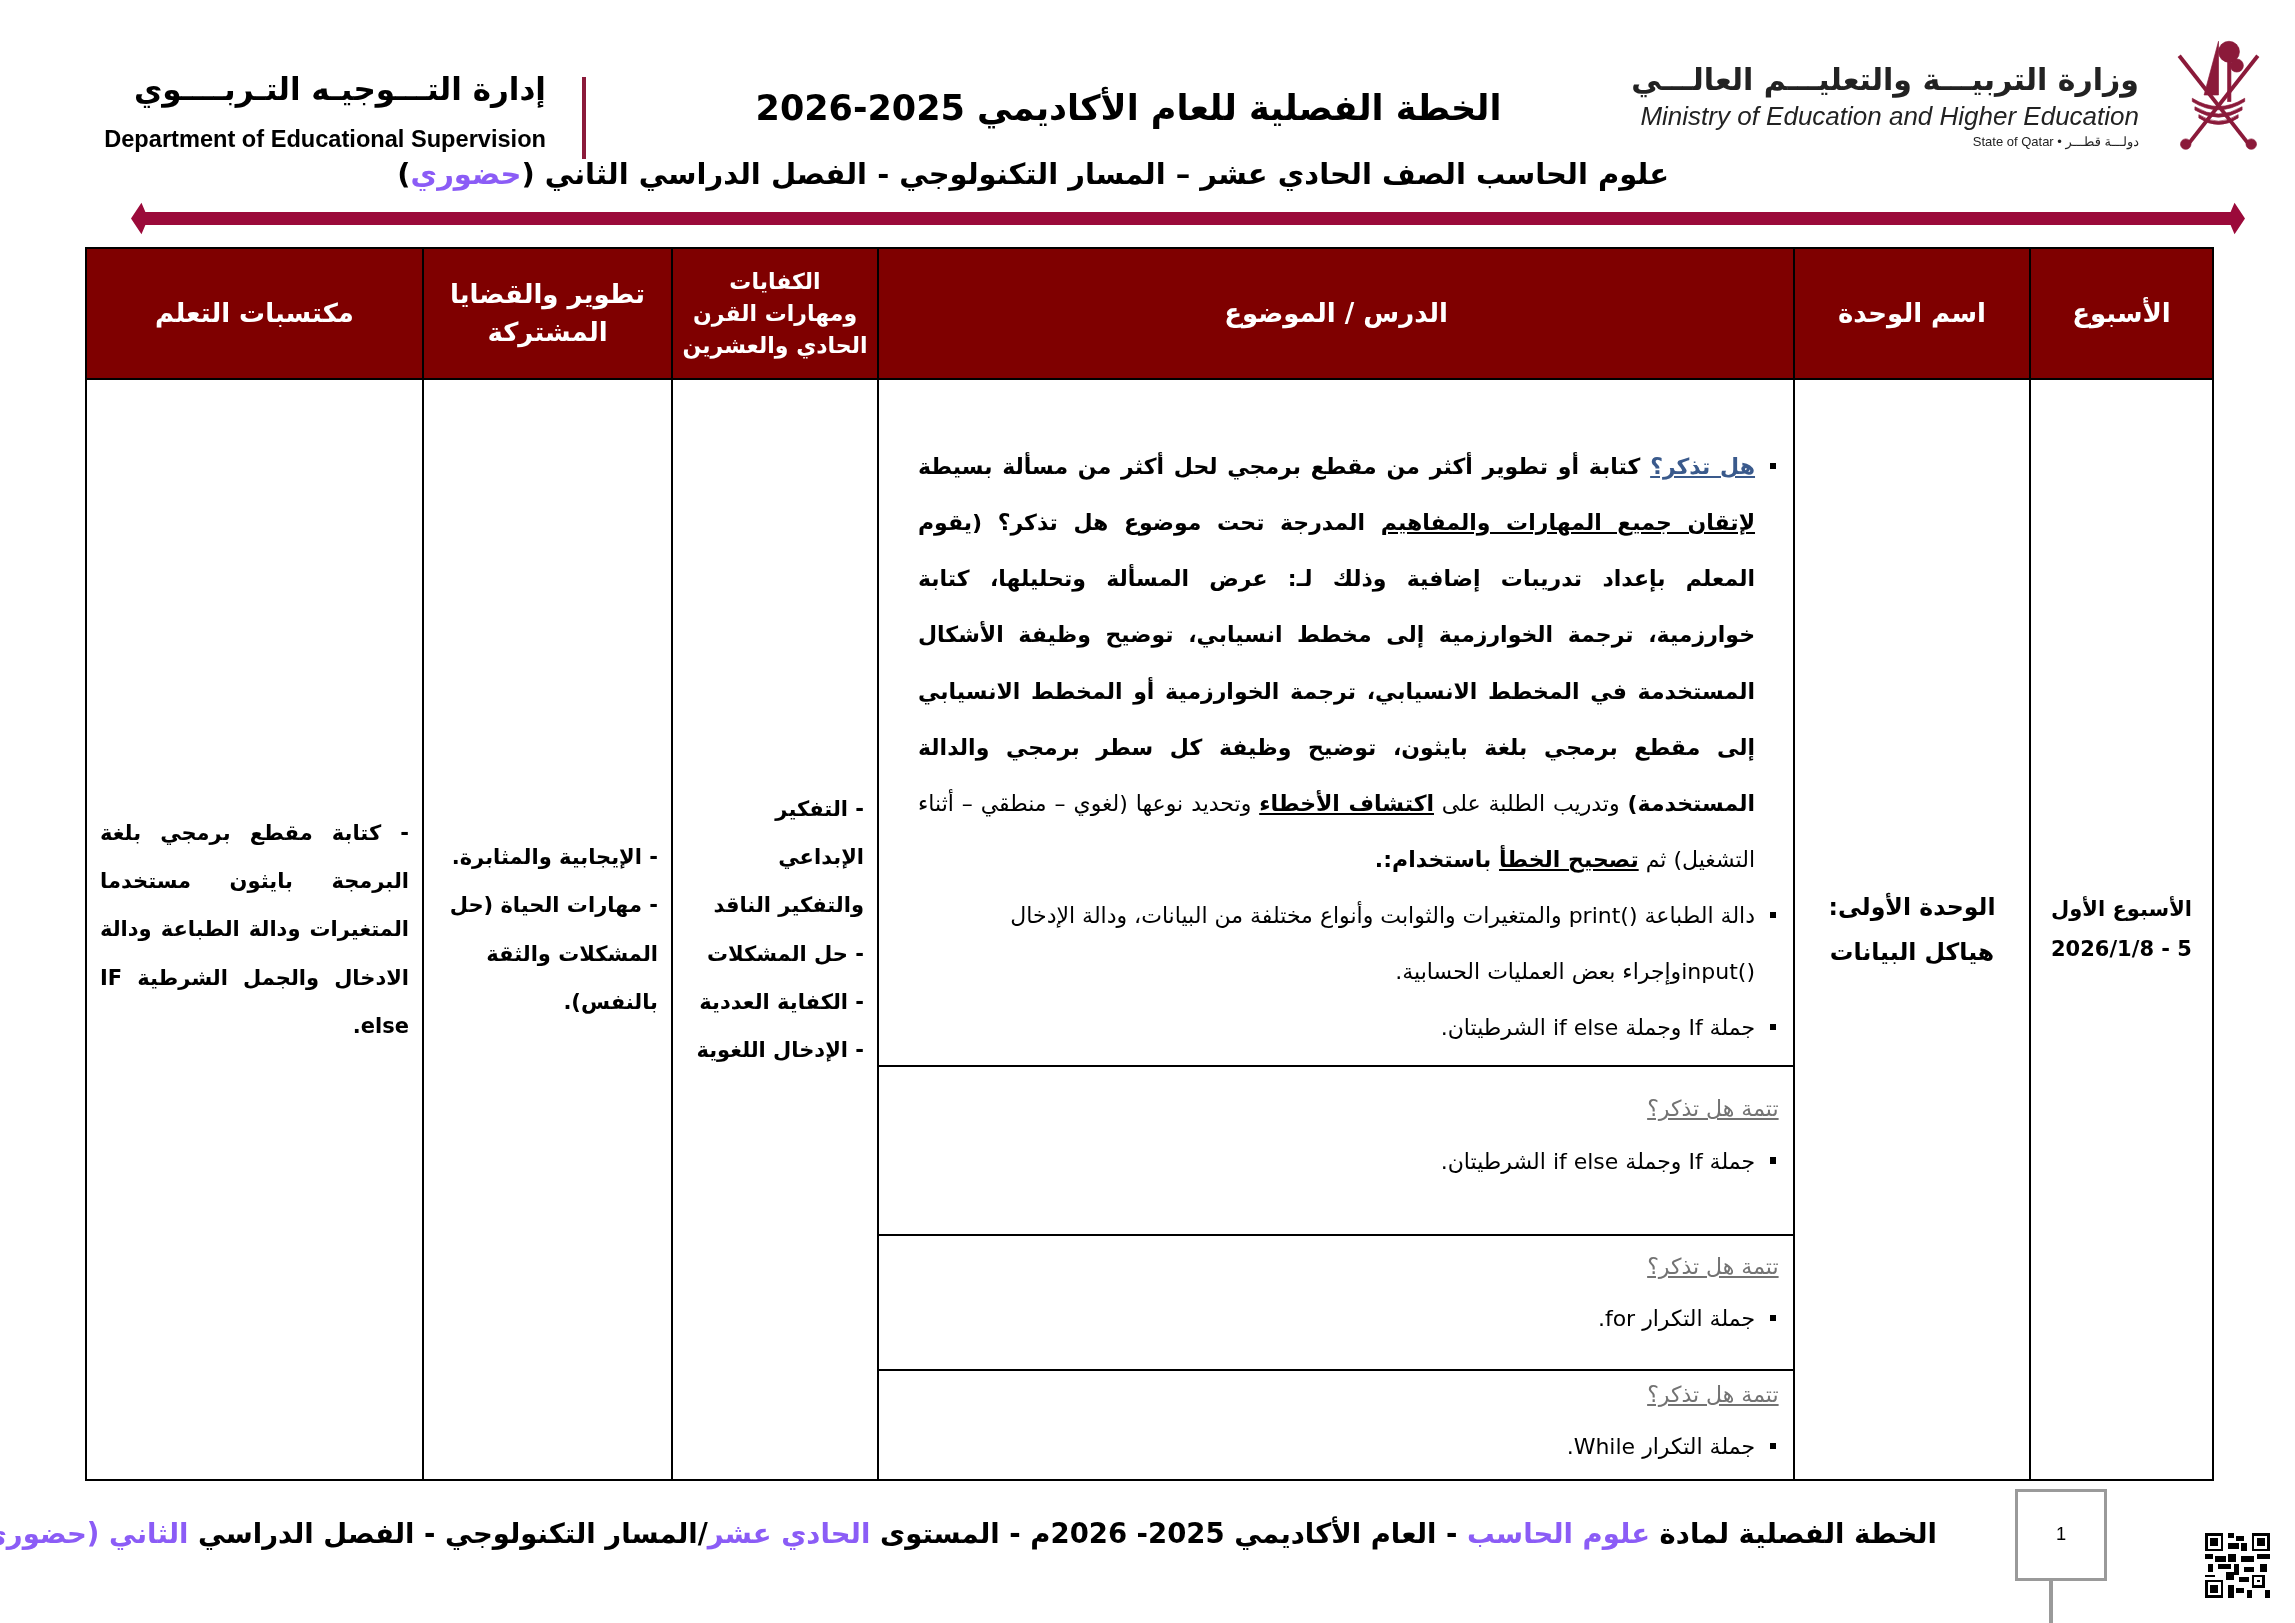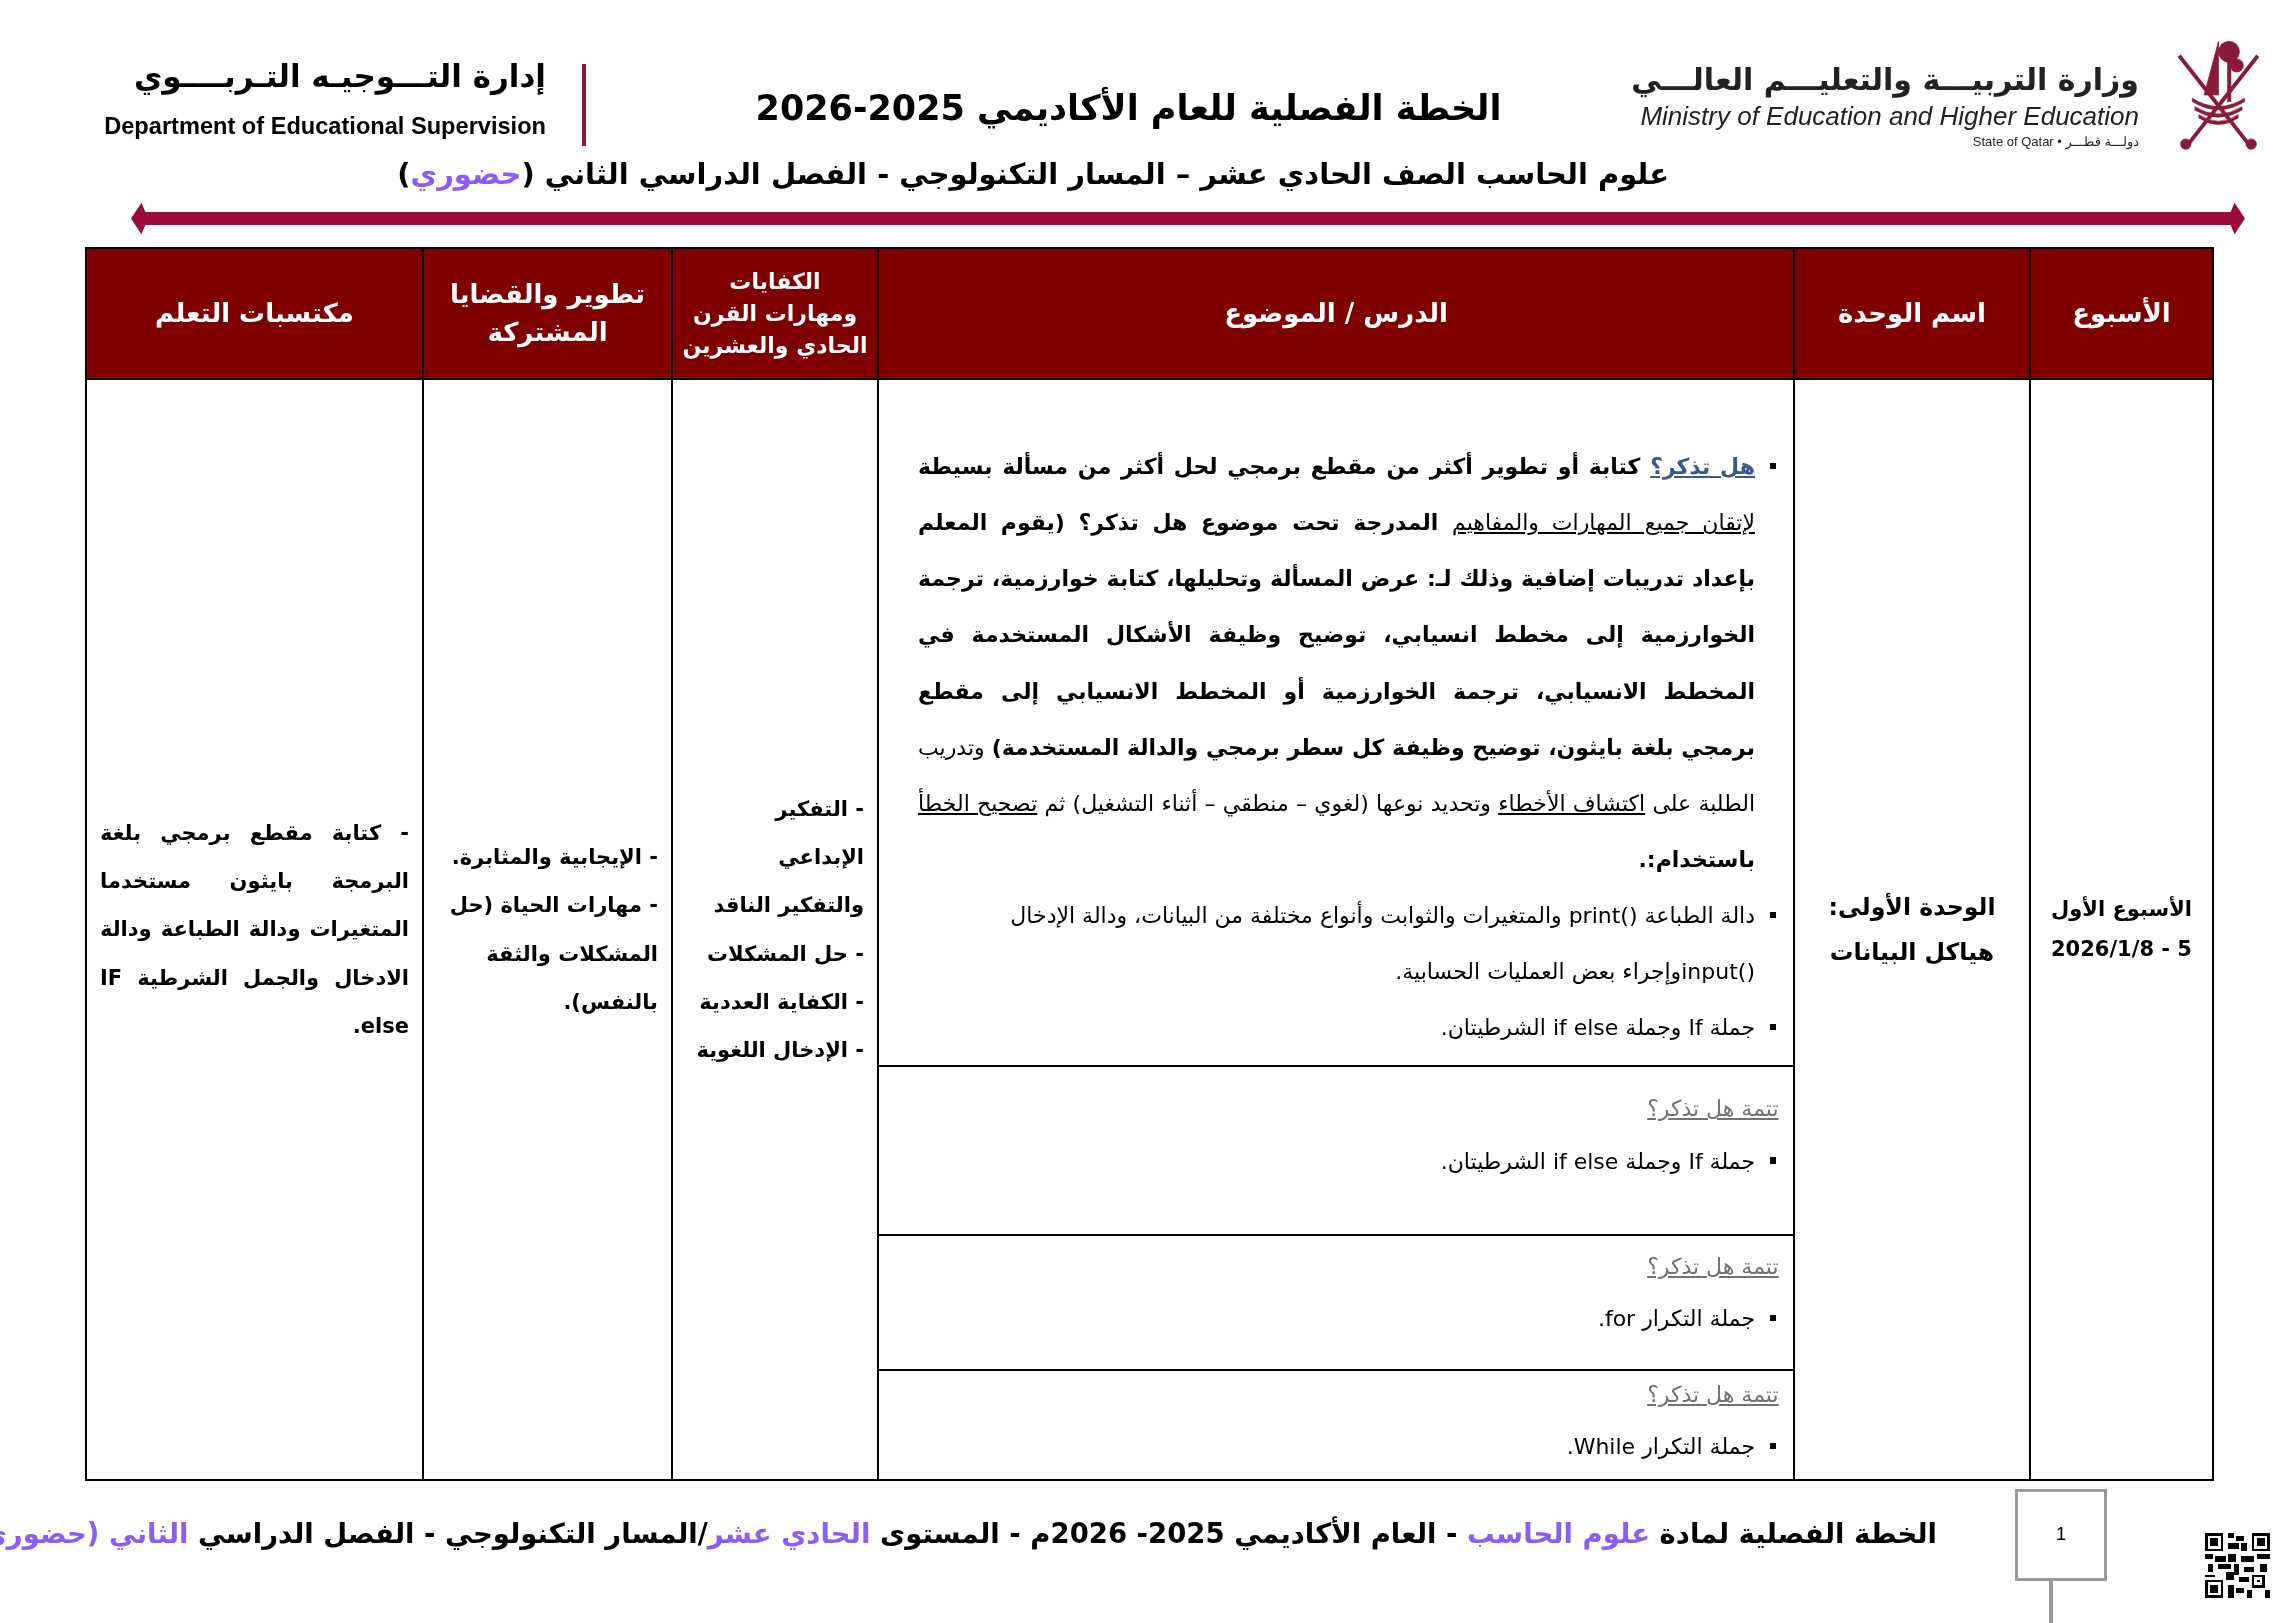--- a/index.html
+++ b/index.html
@@ -8,21 +8,21 @@
   .abs { position:absolute; }
 
   
   #ministry { left:1656px; top:36px; width:628px; height:131px; }
   #ministry .ar { position:absolute; right:145px; top:26px; font-size:30px; font-weight:bold; direction:rtl; white-space:nowrap; color:#222; }
   #ministry .en { position:absolute; right:145px; top:65px; font-family:"Liberation Sans", sans-serif; font-size:26px; color:#222; white-space:nowrap;font-style:italic; }
   #ministry .state { position:absolute; right:145px; top:98px; font-family:"Liberation Sans", sans-serif; font-size:13px; color:#222; white-space:nowrap; direction:ltr; }
   #emblem { position:absolute; right:0; top:0; width:131px; height:118px; }
 
   
-  #dept { left:92px; top:51px; width:510px; height:105px; }
+  #dept { left:92px; top:64px; width:510px; height:105px; }
   #dept .ar { position:absolute; right:56px; top:6.5px; font-size:31px; font-weight:bold; direction:rtl; white-space:nowrap; }
   #dept .en { position:absolute; right:56px; top:62px; font-family:"Liberation Sans", sans-serif; font-size:23.6px; font-weight:bold; white-space:nowrap; }
   #dept .vbar { position:absolute; right:16.4px; top:13px; width:3.9px; height:82px; background:#8b1a3a; }
 
   
   #title { left:654px; top:88px; width:949px; text-align:center; font-size:35px; font-weight:bold; direction:rtl; white-space:nowrap; }
   #subtitle { left:589px; top:157px; width:1080px; text-align:center; font-size:29px; font-weight:bold; direction:rtl; white-space:nowrap; }
   .red { color:#8b5cf6; }
 
   
@@ -40,21 +40,21 @@
 
   .lesson-cell { padding:0 !important; vertical-align:top !important; }
   .sub { border-bottom:2.6px solid #000; padding:0 14.4px 0 39px; box-sizing:border-box; }
   .sub:last-child { border-bottom:none; }
   .sub ul { list-style:none; margin:0; padding:0; }
   .sub li { position:relative; padding-right:23.6px; font-size:22px; line-height:2.55; }
   .sub li::before { content:""; position:absolute; right:2.6px; top:23.6px; width:6.5px; height:6.5px; background:#000; }
   .sub li.lead { font-weight:bold; text-align:justify; text-align-last:right; }
   .sub li.lead .normal { font-weight:normal; }
   .remind { color:#1f3864; color:#3a5a8c; text-decoration:underline; font-weight:bold; }
-  .ul { text-decoration:underline; font-weight:normal; }
+  .ul { text-decoration:underline; font-weight:bold; }
   .cont-head { color:#737373; text-decoration:underline; font-weight:normal; font-size:22px; line-height:2.2; margin-top:18.3px; }
 
   
   #footer { left:288px; top:1517px; width:1649px; text-align:right; direction:rtl; font-size:27.5px; font-weight:bold; white-space:nowrap; }
   #page-box { left:2015px; top:1489px; width:92px; height:92px; border:3.9px solid #9a9a9a; box-sizing:border-box; text-align:center; line-height:84px; font-family:"Liberation Sans", sans-serif; font-size:18.3px; }
   #page-stem { left:2049px; top:1580px; width:3.9px; height:43px; background:#9a9a9a; }
   #qr { left:2205px; top:1533px; width:65px; height:65px; }
 </style>
 </head>
 <body>

